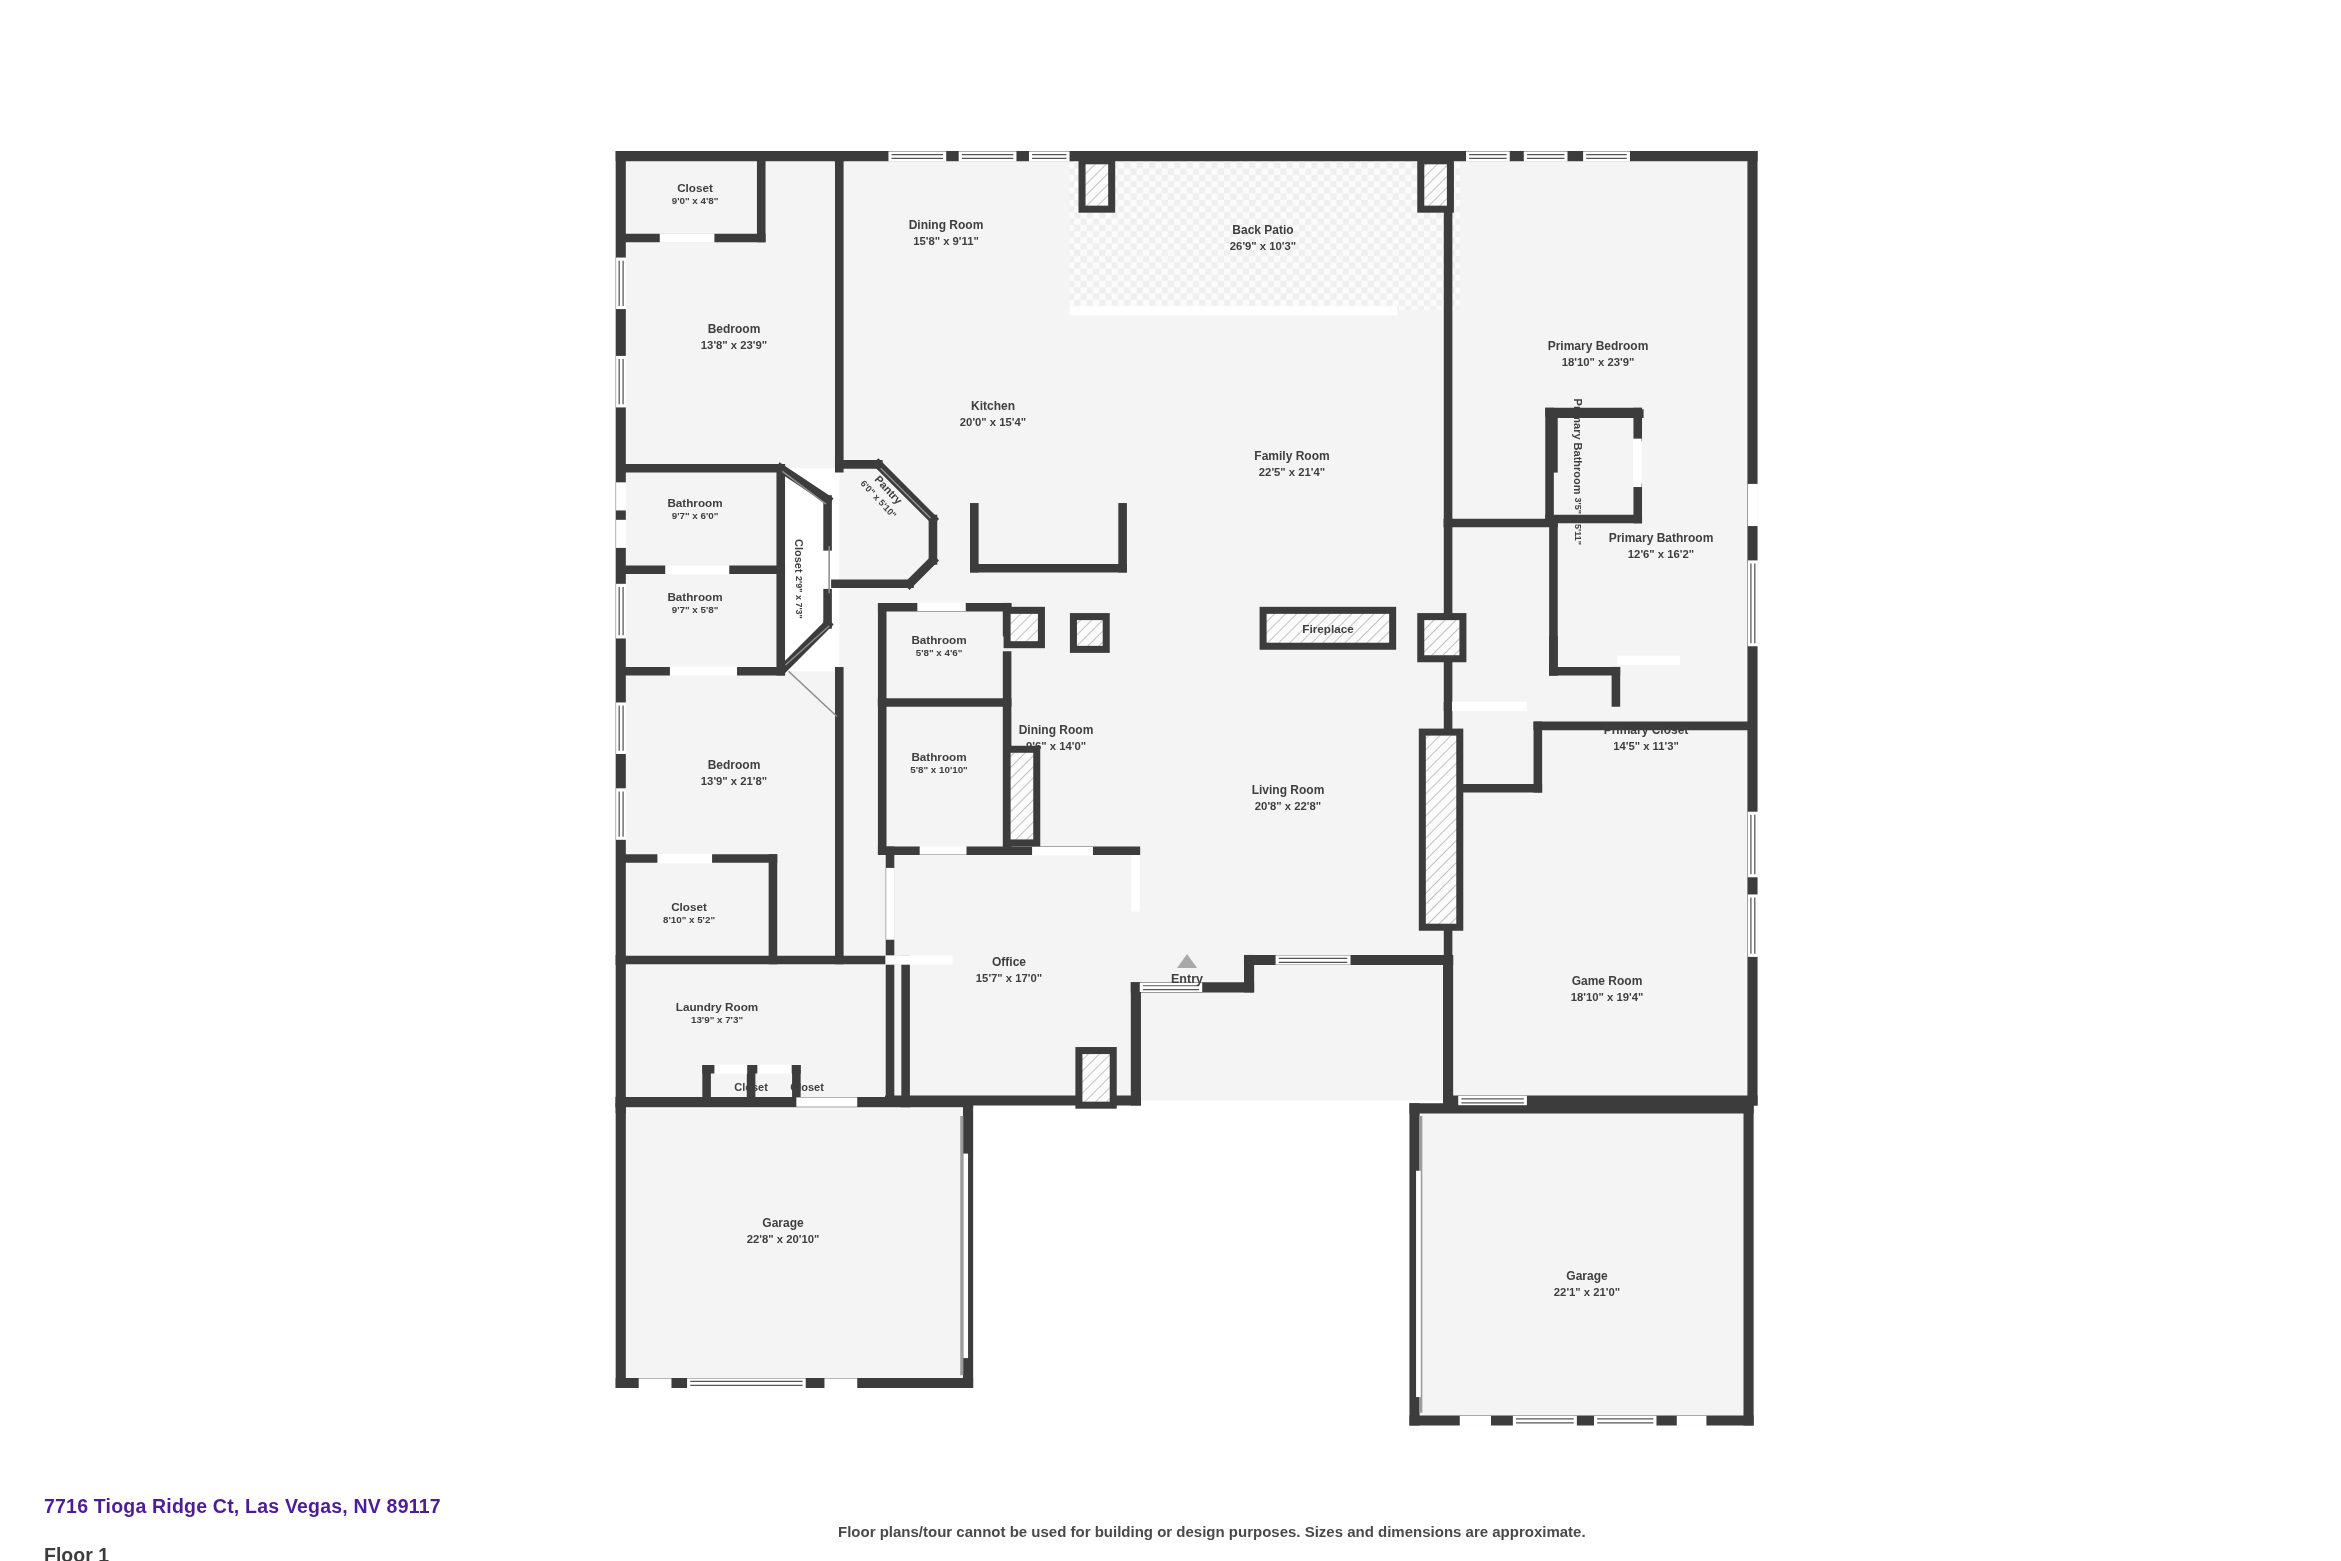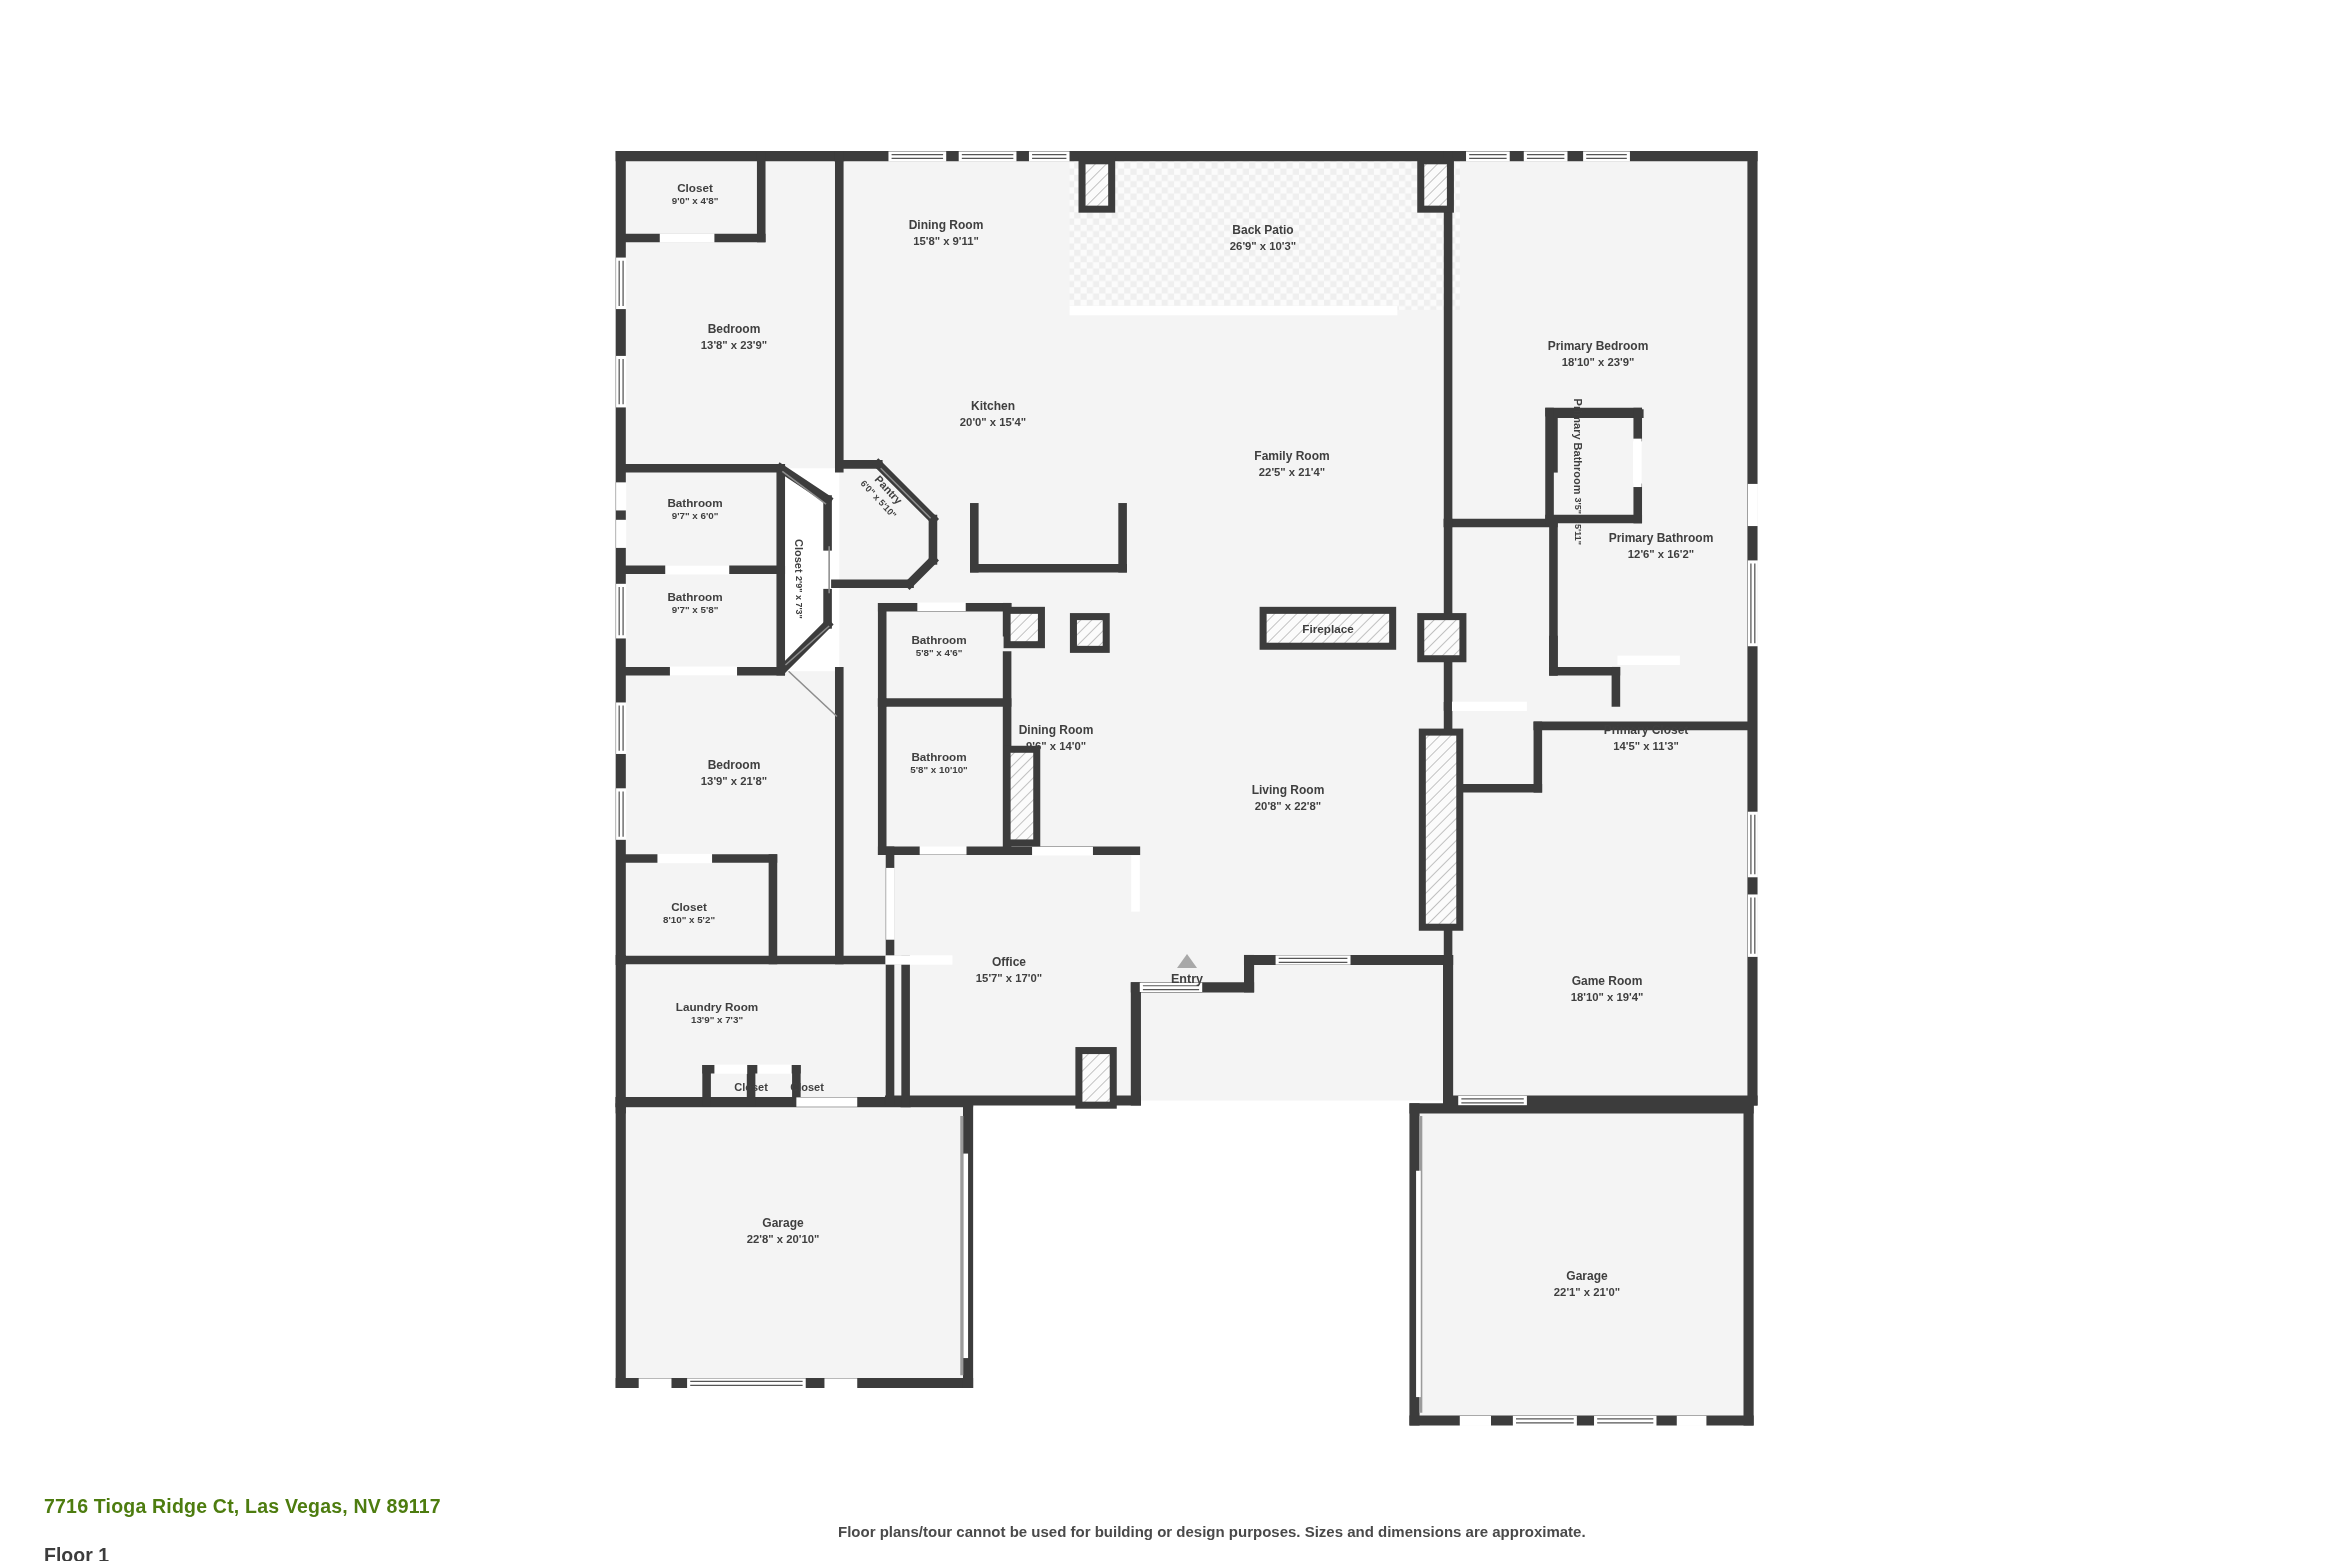--- a/index.html
+++ b/index.html
@@ -3,21 +3,21 @@
 <meta charset="utf-8">
 <title>Floor Plan</title>
 <style>
   html,body{margin:0;padding:0;background:#ffffff;}
   body{width:2342px;height:1561px;position:relative;overflow:hidden;
        font-family:"Liberation Sans",sans-serif;color:#4a4a4a;}
 
   #plan{position:absolute;left:0;top:0;width:2342px;height:1561px;}
 
   
-  .addr{position:absolute;left:44px;top:1495px;font-size:19.5px;font-weight:bold;color:#4d7c0f;letter-spacing:0.2px;}
+  .addr{position:absolute;left:44px;top:1495px;font-size:19.5px;font-weight:bold;color:#4c1d95;letter-spacing:0.2px;}
   .floorlbl{position:absolute;left:44px;top:1544px;font-size:19.5px;font-weight:bold;color:#3d3d3d;}
   .disclaim{position:absolute;left:818px;top:1523px;font-size:15px;font-weight:bold;color:#4a4a4a;white-space:nowrap;margin-left:20px;}
 
   
   .rl{position:absolute;text-align:center;line-height:1.12;white-space:nowrap;
       transform:translate(-50%,-50%);}
   .rl .nm{font-size:12px;font-weight:bold;color:#3f3f3f;display:block;}
   .rl .dm{font-size:11.3px;font-weight:bold;color:#3f3f3f;display:block;margin-top:2.3px;}
   .rl.sm .nm{font-size:11.7px;}
   .rl.sm .dm{font-size:9.8px;}

